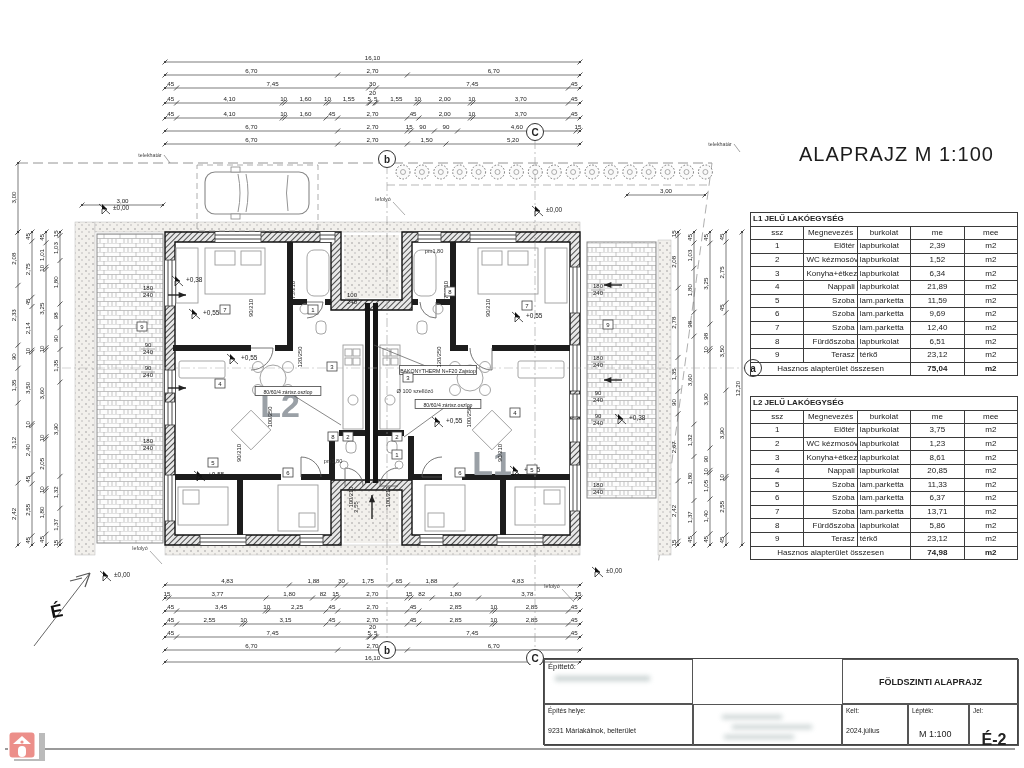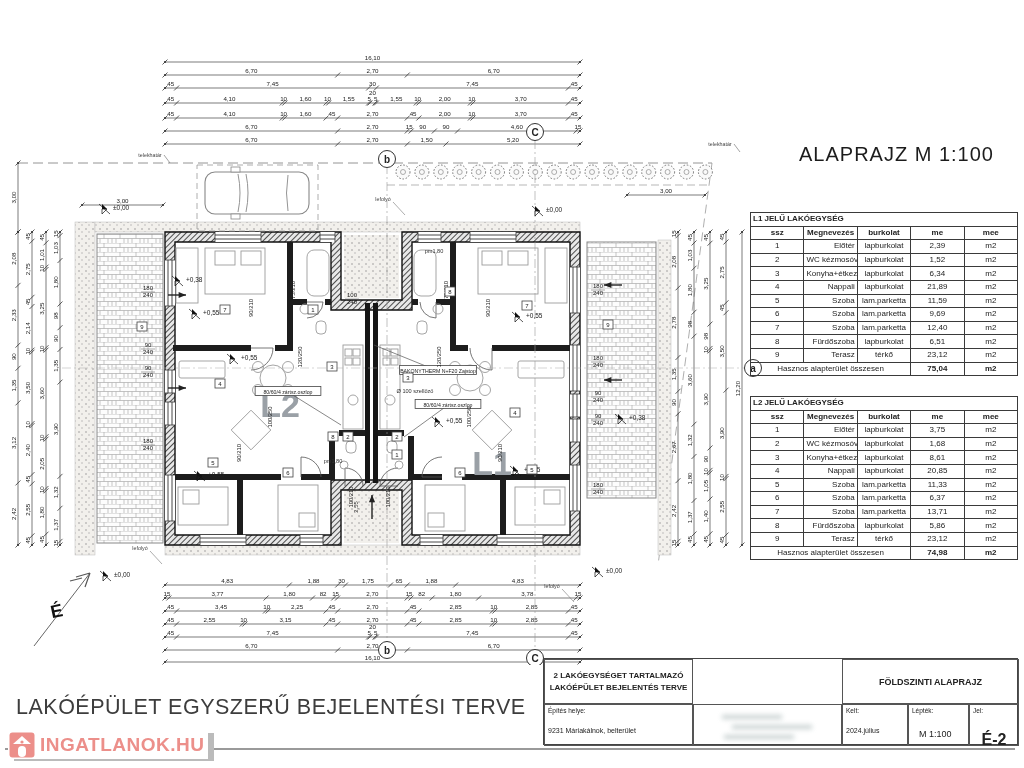--- a/index.html
+++ b/index.html
@@ -4,22 +4,22 @@
 <style>
   html,body{margin:0;padding:0;background:#fff;}
   #page{position:relative;width:1024px;height:768px;background:#fff;overflow:hidden;
         font-family:"Liberation Sans",sans-serif;color:#222;}
   #plan{position:absolute;left:0;top:45px;}
   #main-title{position:absolute;left:799px;top:143px;font-size:20px;letter-spacing:1px;color:#1c1c1c;}
   .area-table{position:absolute;left:737px;width:268px;border-collapse:collapse;table-layout:fixed;
               font-size:8px;line-height:1;margin-left:13px;}
   .area-table td,.area-table th{border:1px solid #3a3a3a;padding:0 2px;height:12.6px;overflow:hidden;white-space:nowrap;}
   .area-table .ttl{font-weight:bold;text-align:left;font-size:8px;}
-  .area-table th{font-weight:bold;text-align:center;}
-  .c0{width:14px;text-align:center;} .c1{width:72px;text-align:right;} .c2{width:74px;text-align:center;}
+  .area-table th{font-weight:normal;text-align:center;}
+  .c0{width:14px;text-align:center;} .c1{width:72px;text-align:right;} .c2{width:74px;text-align:left;}
   .c3{width:42px;text-align:center;} .c4{width:22px;text-align:center;}
   .tot{font-weight:bold;text-align:center;}
   #title-block{position:absolute;left:543px;top:658px;width:475px;height:87px;
                display:grid;grid-template-columns:149px 149px 66px 61px 50px;grid-template-rows:45px 42px;
                border:1.5px solid #444;font-size:6.5px;box-sizing:border-box;}
   #title-block>div{border:1px solid #555;position:relative;box-sizing:border-box;overflow:hidden;}
   .tb-label{position:absolute;left:3px;top:2px;font-size:6.5px;color:#222;}
   .proj{display:flex;flex-direction:column;align-items:center;justify-content:center;height:100%;
         font-size:8px;font-weight:bold;text-align:center;color:#222;line-height:1.5;}
   .draw-title{display:flex;align-items:center;justify-content:center;height:100%;font-size:9px;font-weight:bold;grid-column:3/6;}
@@ -1042,21 +1042,21 @@
           <td class="c0">1</td>
           <td class="c1">Előtér</td>
           <td class="c2">lapburkolat</td>
           <td class="c3">3,75</td>
           <td class="c4">m2</td>
         </tr>
         <tr>
           <td class="c0">2</td>
           <td class="c1">WC kézmosóval</td>
           <td class="c2">lapburkolat</td>
-          <td class="c3">1,68</td>
+          <td class="c3">1,23</td>
           <td class="c4">m2</td>
         </tr>
         <tr>
           <td class="c0">3</td>
           <td class="c1">Konyha+étkező</td>
           <td class="c2">lapburkolat</td>
           <td class="c3">8,61</td>
           <td class="c4">m2</td>
         </tr>
         <tr>
@@ -1104,24 +1104,22 @@
         <tr>
           <td colspan="3" style="text-align: center;">Hasznos alapterület összesen</td>
           <td class="c3 tot">74,98</td>
           <td class="c4 tot">m2</td>
         </tr>
       </tbody>
     </table>
 
 <div id="title-block">
   <div>
-    <div class="proj">
-      <span>2 LAKÓEGYSÉGET TARTALMAZÓ</span>
-      <span>LAKÓÉPÜLET BEJELENTÉS TERVE</span>
-    </div>
+    <span class="tb-label" style="font-size:7.5px">Építtető:</span>
+    <div class="blurbar" style="left:10px;top:16px;width:95px;height:5px"></div>
   </div>
   <div class="draw-title">FÖLDSZINTI ALAPRAJZ</div>
   <div>
     <span class="tb-label">Építés helye:</span>
     <span class="tb-val">9231 Máriakálnok, belterület</span>
   </div>
   <div>
     <div class="blurbar" style="left:28px;top:10px;width:60px;height:4px"></div>
     <div class="blurbar" style="left:38px;top:20px;width:80px;height:4px"></div>
     <div class="blurbar" style="left:30px;top:30px;width:70px;height:4px"></div>
@@ -1133,25 +1131,23 @@
   <div>
     <span class="tb-label">Lépték:</span>
     <span class="tb-val" style="font-size:9px;left:10px;top:24px">M 1:100</span>
   </div>
   <div>
     <span class="tb-label">Jel:</span>
     <span class="sig-big">É-2</span>
   </div>
 </div>
 
-<div id="footer-caption">LAKÓÉPÜLET EGYSZERŰ BEJELENTÉSI TERVE</div>
 <div id="hline"></div>
 <div id="logo">
   <svg width="26" height="26" viewBox="0 0 26 26">
     <rect x="0.5" y="0.5" width="25" height="25" rx="3" fill="#ec8f8a"></rect>
     <path d="M4 12 L13 4 L22 12 Z" fill="#fff"></path>
     <rect x="9" y="14" width="8" height="11" rx="4" fill="#fff"></rect>
     <circle cx="13" cy="10" r="1.6" fill="#ec8f8a"></circle>
   </svg>
-  <span class="txt">INGATLANOK.HU</span>
 </div>
 
 </div>
 
 </body></html>

